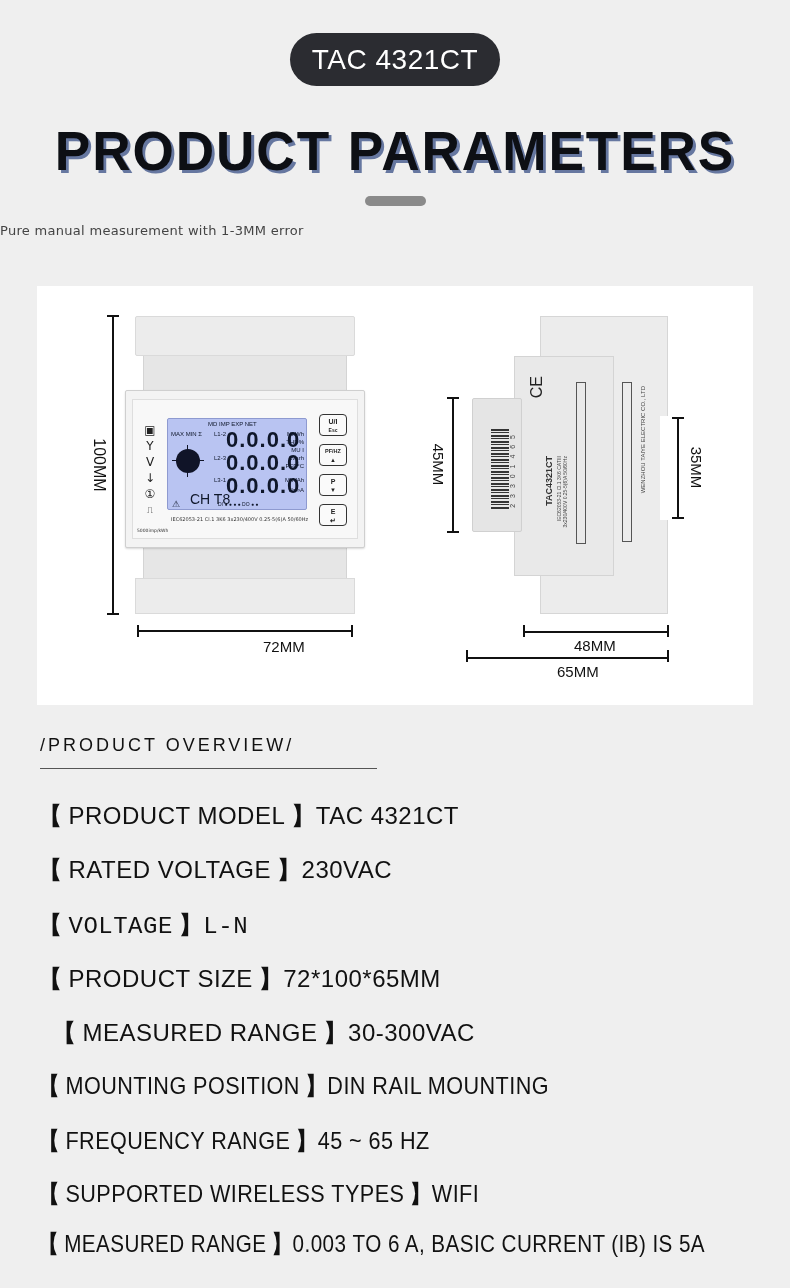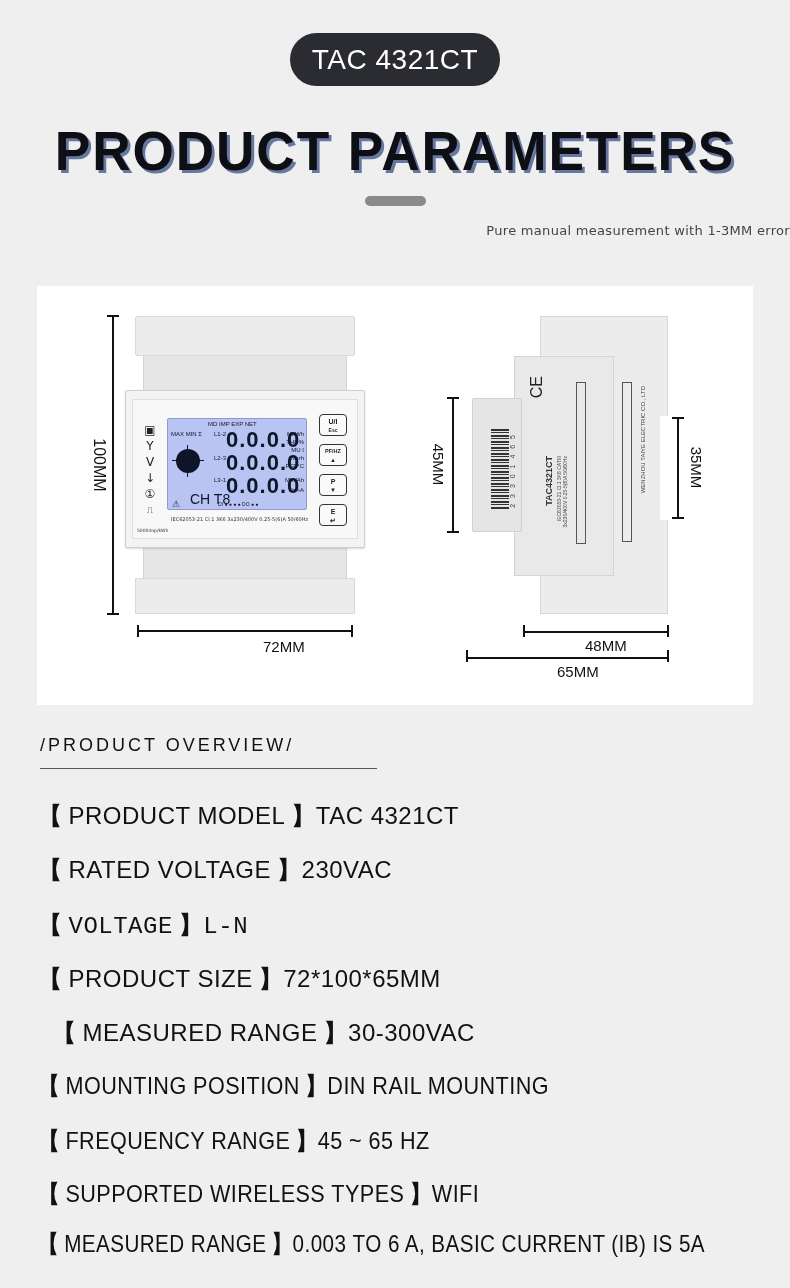--- a/index.html
+++ b/index.html
@@ -17,21 +17,21 @@
     font-family: "Liberation Sans", sans-serif; font-size: 56px; font-weight: bold;
     color: #0d0f14; letter-spacing: 2px;
     text-shadow: 3px 3px 0 #6677a0;
     transform: scaleX(0.95);
   }
   .title-bar {
     position: absolute; left: 365px; top: 196px; width: 61px; height: 10px;
     background: #8a8a8a; border-radius: 5px;
   }
   .subtitle {
-    position: absolute; left: 0; width: 790px; top: 223px; text-align: right;
+    position: absolute; left: 0; width: 790px; top: 223px; text-align: left;
     font-size: 13px; color: #444; letter-spacing: 0.3px;
   }
 
   .photo-panel {
     position: absolute; left: 37px; top: 286px; width: 716px; height: 419px;
     background: #ffffff;
   }
 
   
   .dim-v { position: absolute; width: 2px; background: #111; }
@@ -199,21 +199,21 @@
 <div>
   <div class="dim-v" style="left:677px; top:418px; height:100px;"></div>
   <div class="cap-h" style="left:672px; top:417px;"></div>
   <div class="cap-h" style="left:672px; top:517px;"></div>
   <div class="dim-label rot-label" style="left:676px; top:459px;">35MM</div>
 </div>
 <div>
   <div class="dim-h" style="left:524px; top:631px; width:144px;"></div>
   <div class="cap-v" style="left:523px; top:625px;"></div>
   <div class="cap-v" style="left:667px; top:625px;"></div>
-  <div class="dim-label" style="left:574px; top:637px;margin-left:11px;">48MM</div>
+  <div class="dim-label" style="left:574px; top:637px;">48MM</div>
 </div>
 <div>
   <div class="dim-h" style="left:467px; top:657px; width:201px;"></div>
   <div class="cap-v" style="left:466px; top:650px;"></div>
   <div class="cap-v" style="left:667px; top:650px;"></div>
   <div class="dim-label" style="left:540px; top:663px;margin-left:17px;">65MM</div>
 </div>
 
 <div class="ov-heading">/PRODUCT OVERVIEW/</div>
 <div class="ov-rule"></div>

